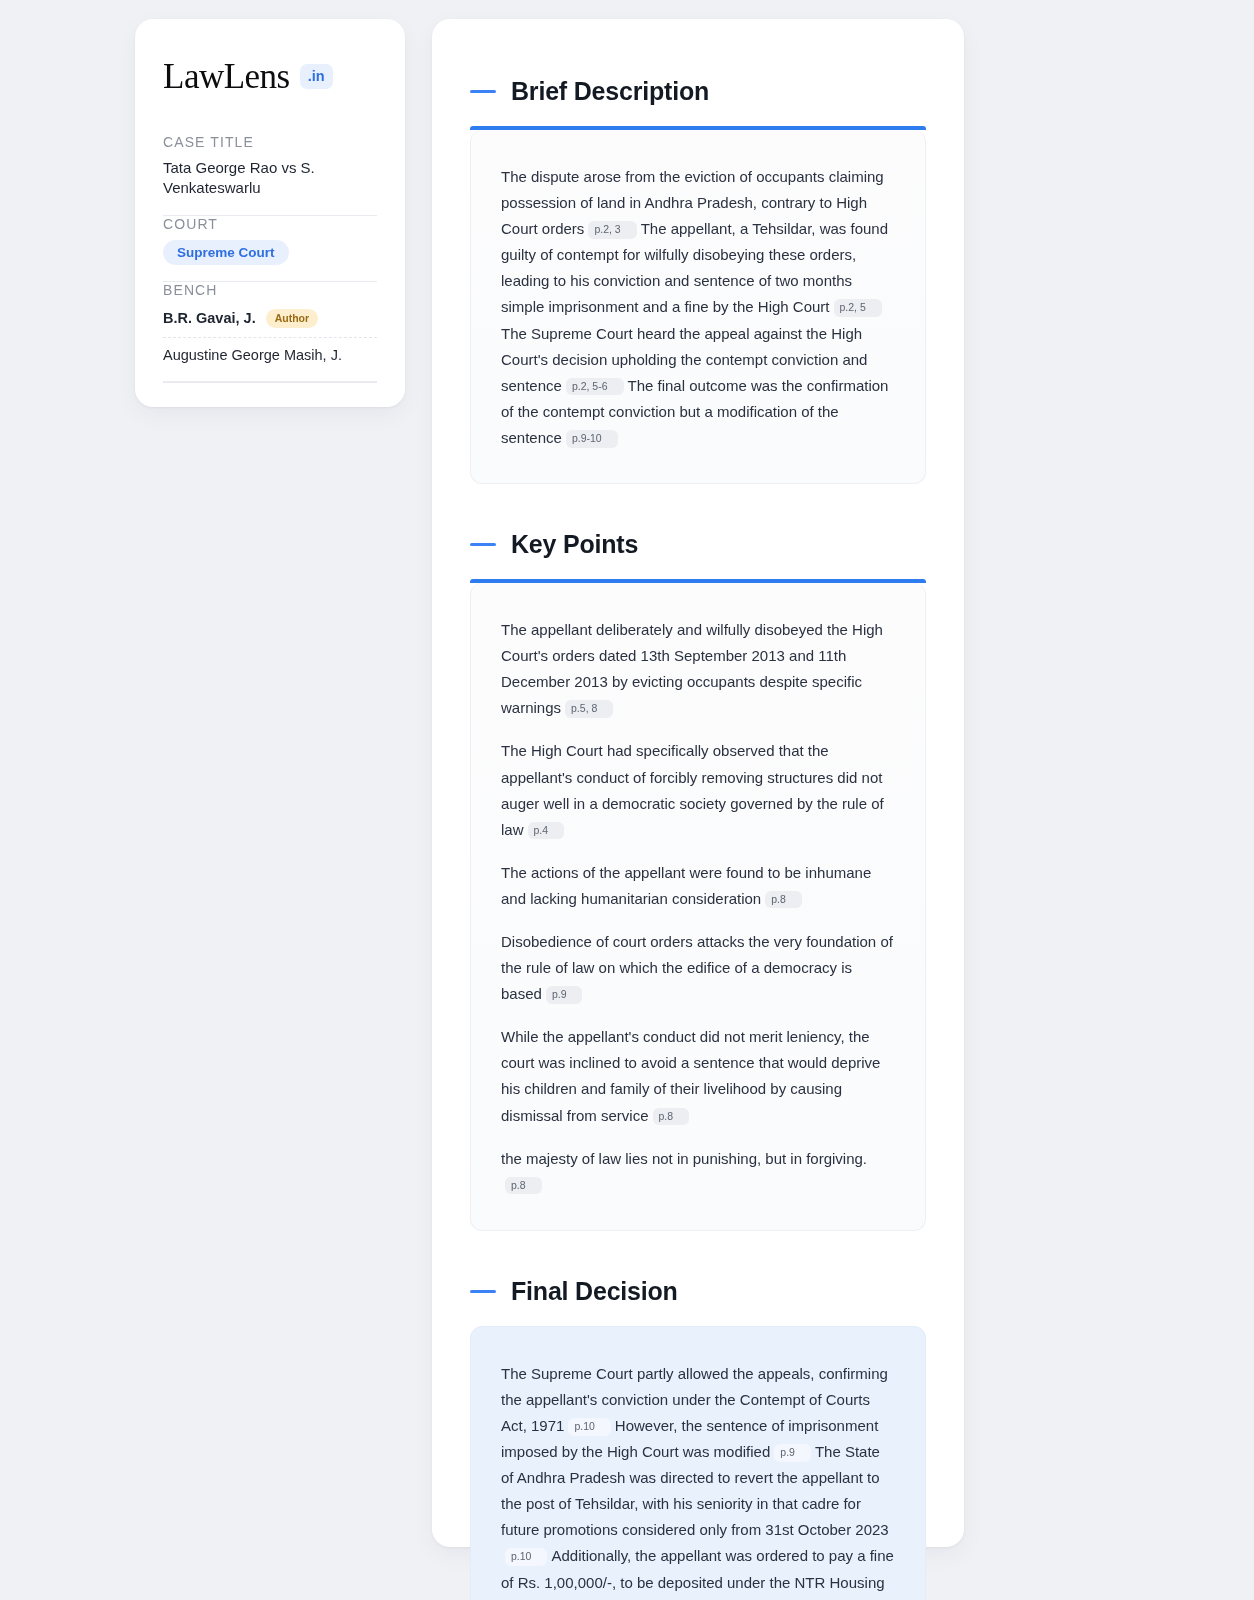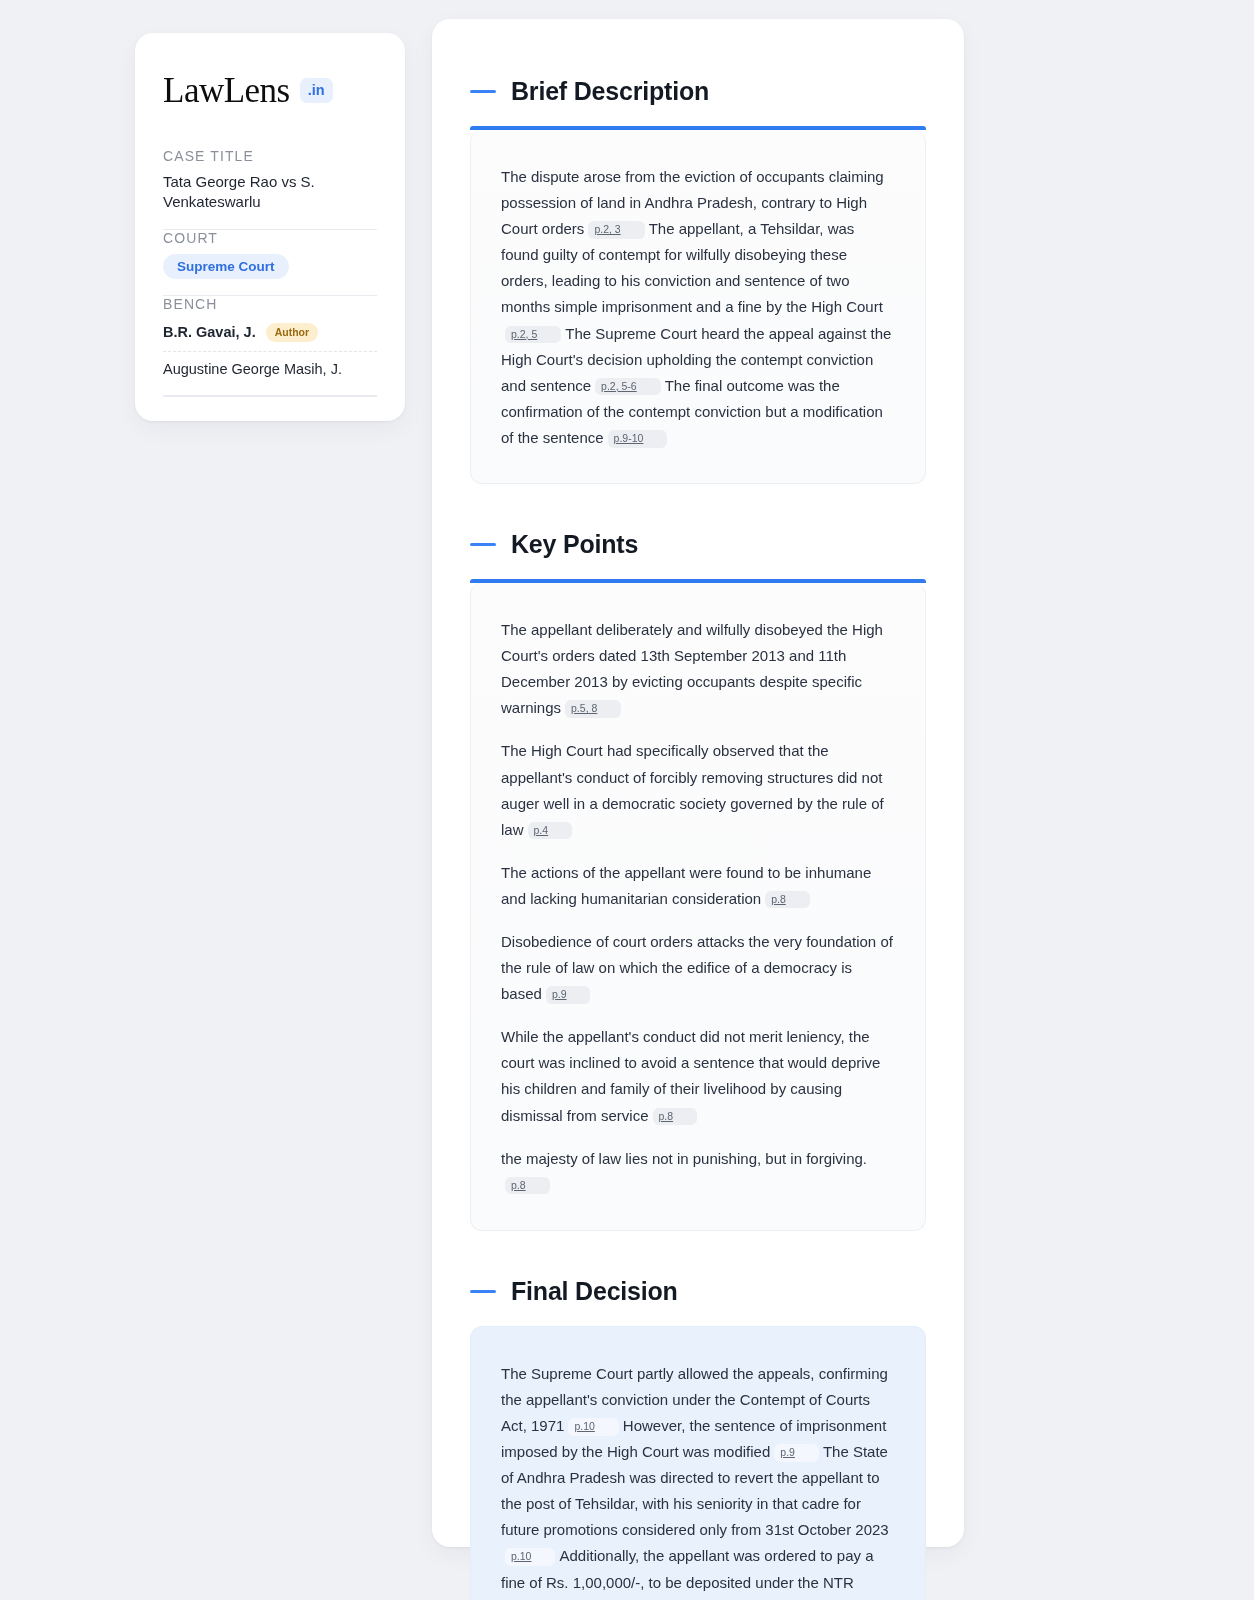--- a/index.html
+++ b/index.html
@@ -18,21 +18,21 @@
     width: 1254px;
     height: 1600px;
     background: #eff1f5;
     overflow: hidden;
   }
 
   
   .sidebar {
     position: absolute;
     left: 135px;
-    top: 33px;
+    top: 19px;
     width: 270px;
     background: #ffffff;
     border-radius: 18px;
     box-shadow: 0 1px 3px rgba(16,24,40,.05), 0 8px 24px rgba(16,24,40,.045);
     padding: 40px 28px 24px 28px;
   }
 
   .brand {
     display: flex;
     align-items: center;
@@ -185,26 +185,25 @@
     color: #2a3140;
   }
   .para + .para { margin-top: 17px; }
 
   .cite {
     display: inline-block;
     background: #eceef1;
     color: #5d6472;
     font-size: 10.5px;
     border-radius: 6px;
-    padding: 2px 24px 3px 6px;
+    padding: 2px 16px 3px 6px;
     line-height: 1.2;
     vertical-align: 1px;
     margin: 0 4px;
     white-space: nowrap;
-    text-decoration: underline;
   }
   .card-blue .cite {
     background: #f4f7fd;
     color: #5d6472;
   }
 
   .watermark {
     position: absolute;
     right: -4px;
     bottom: -52px;

